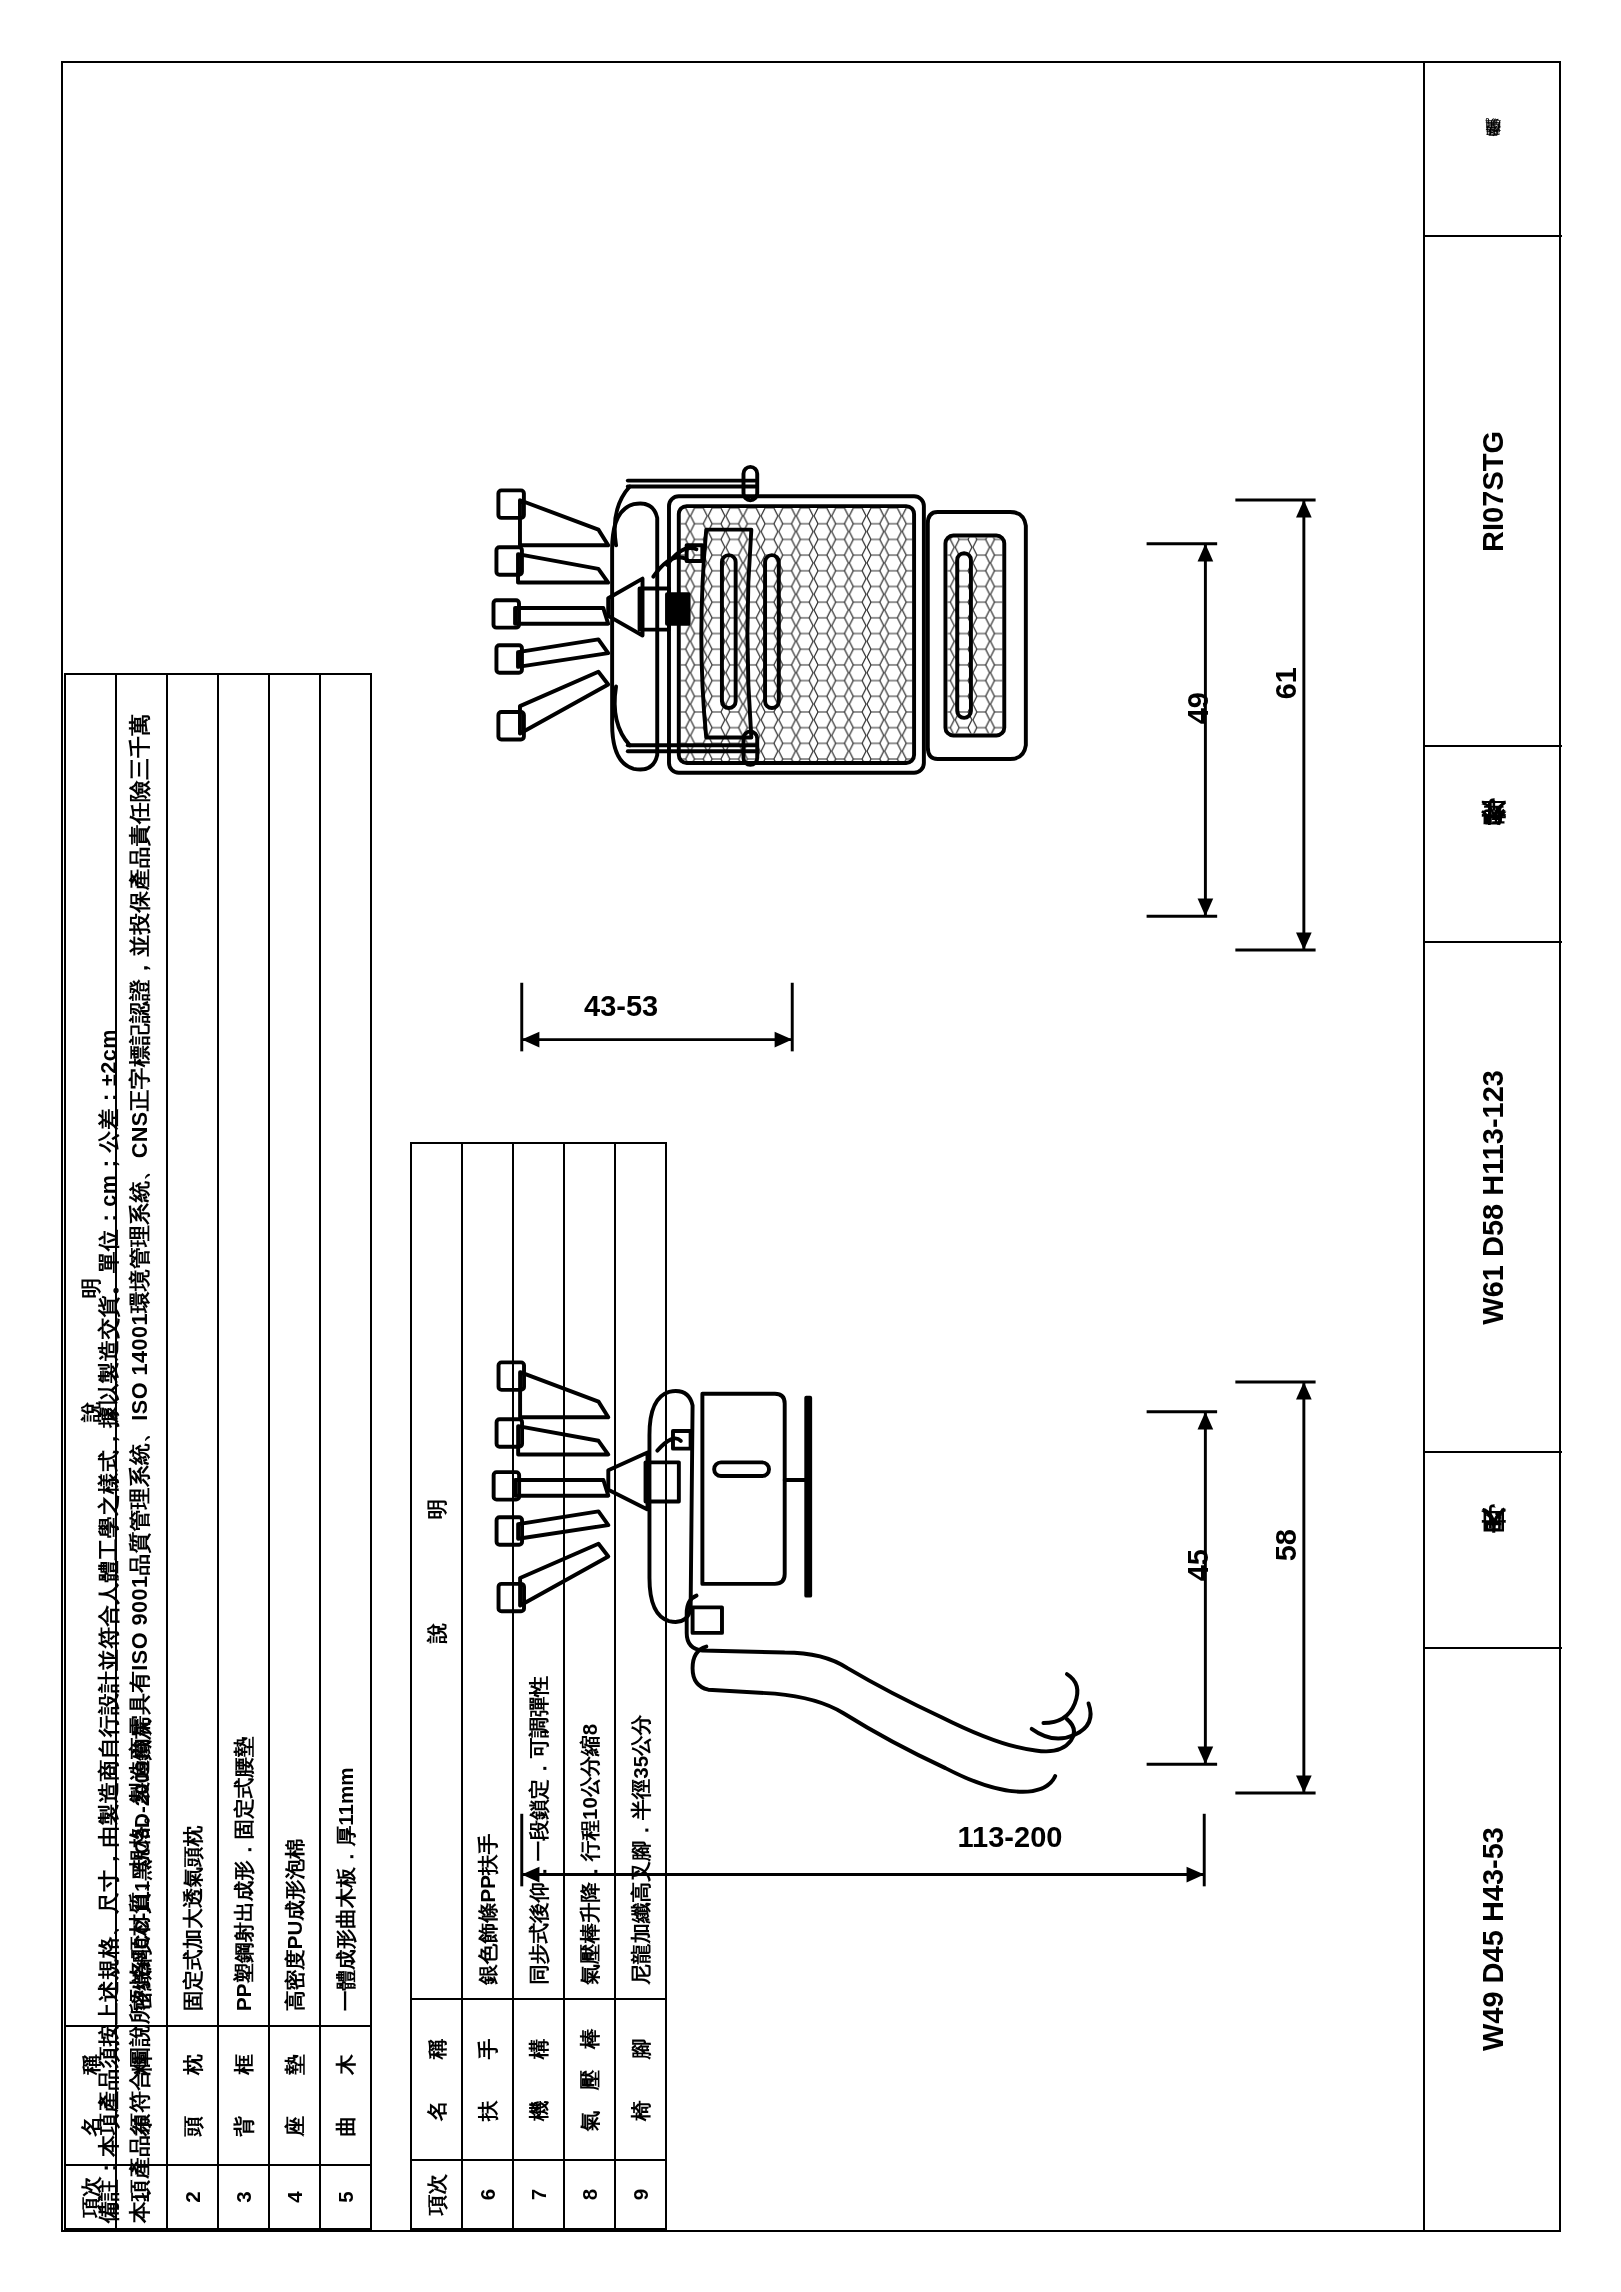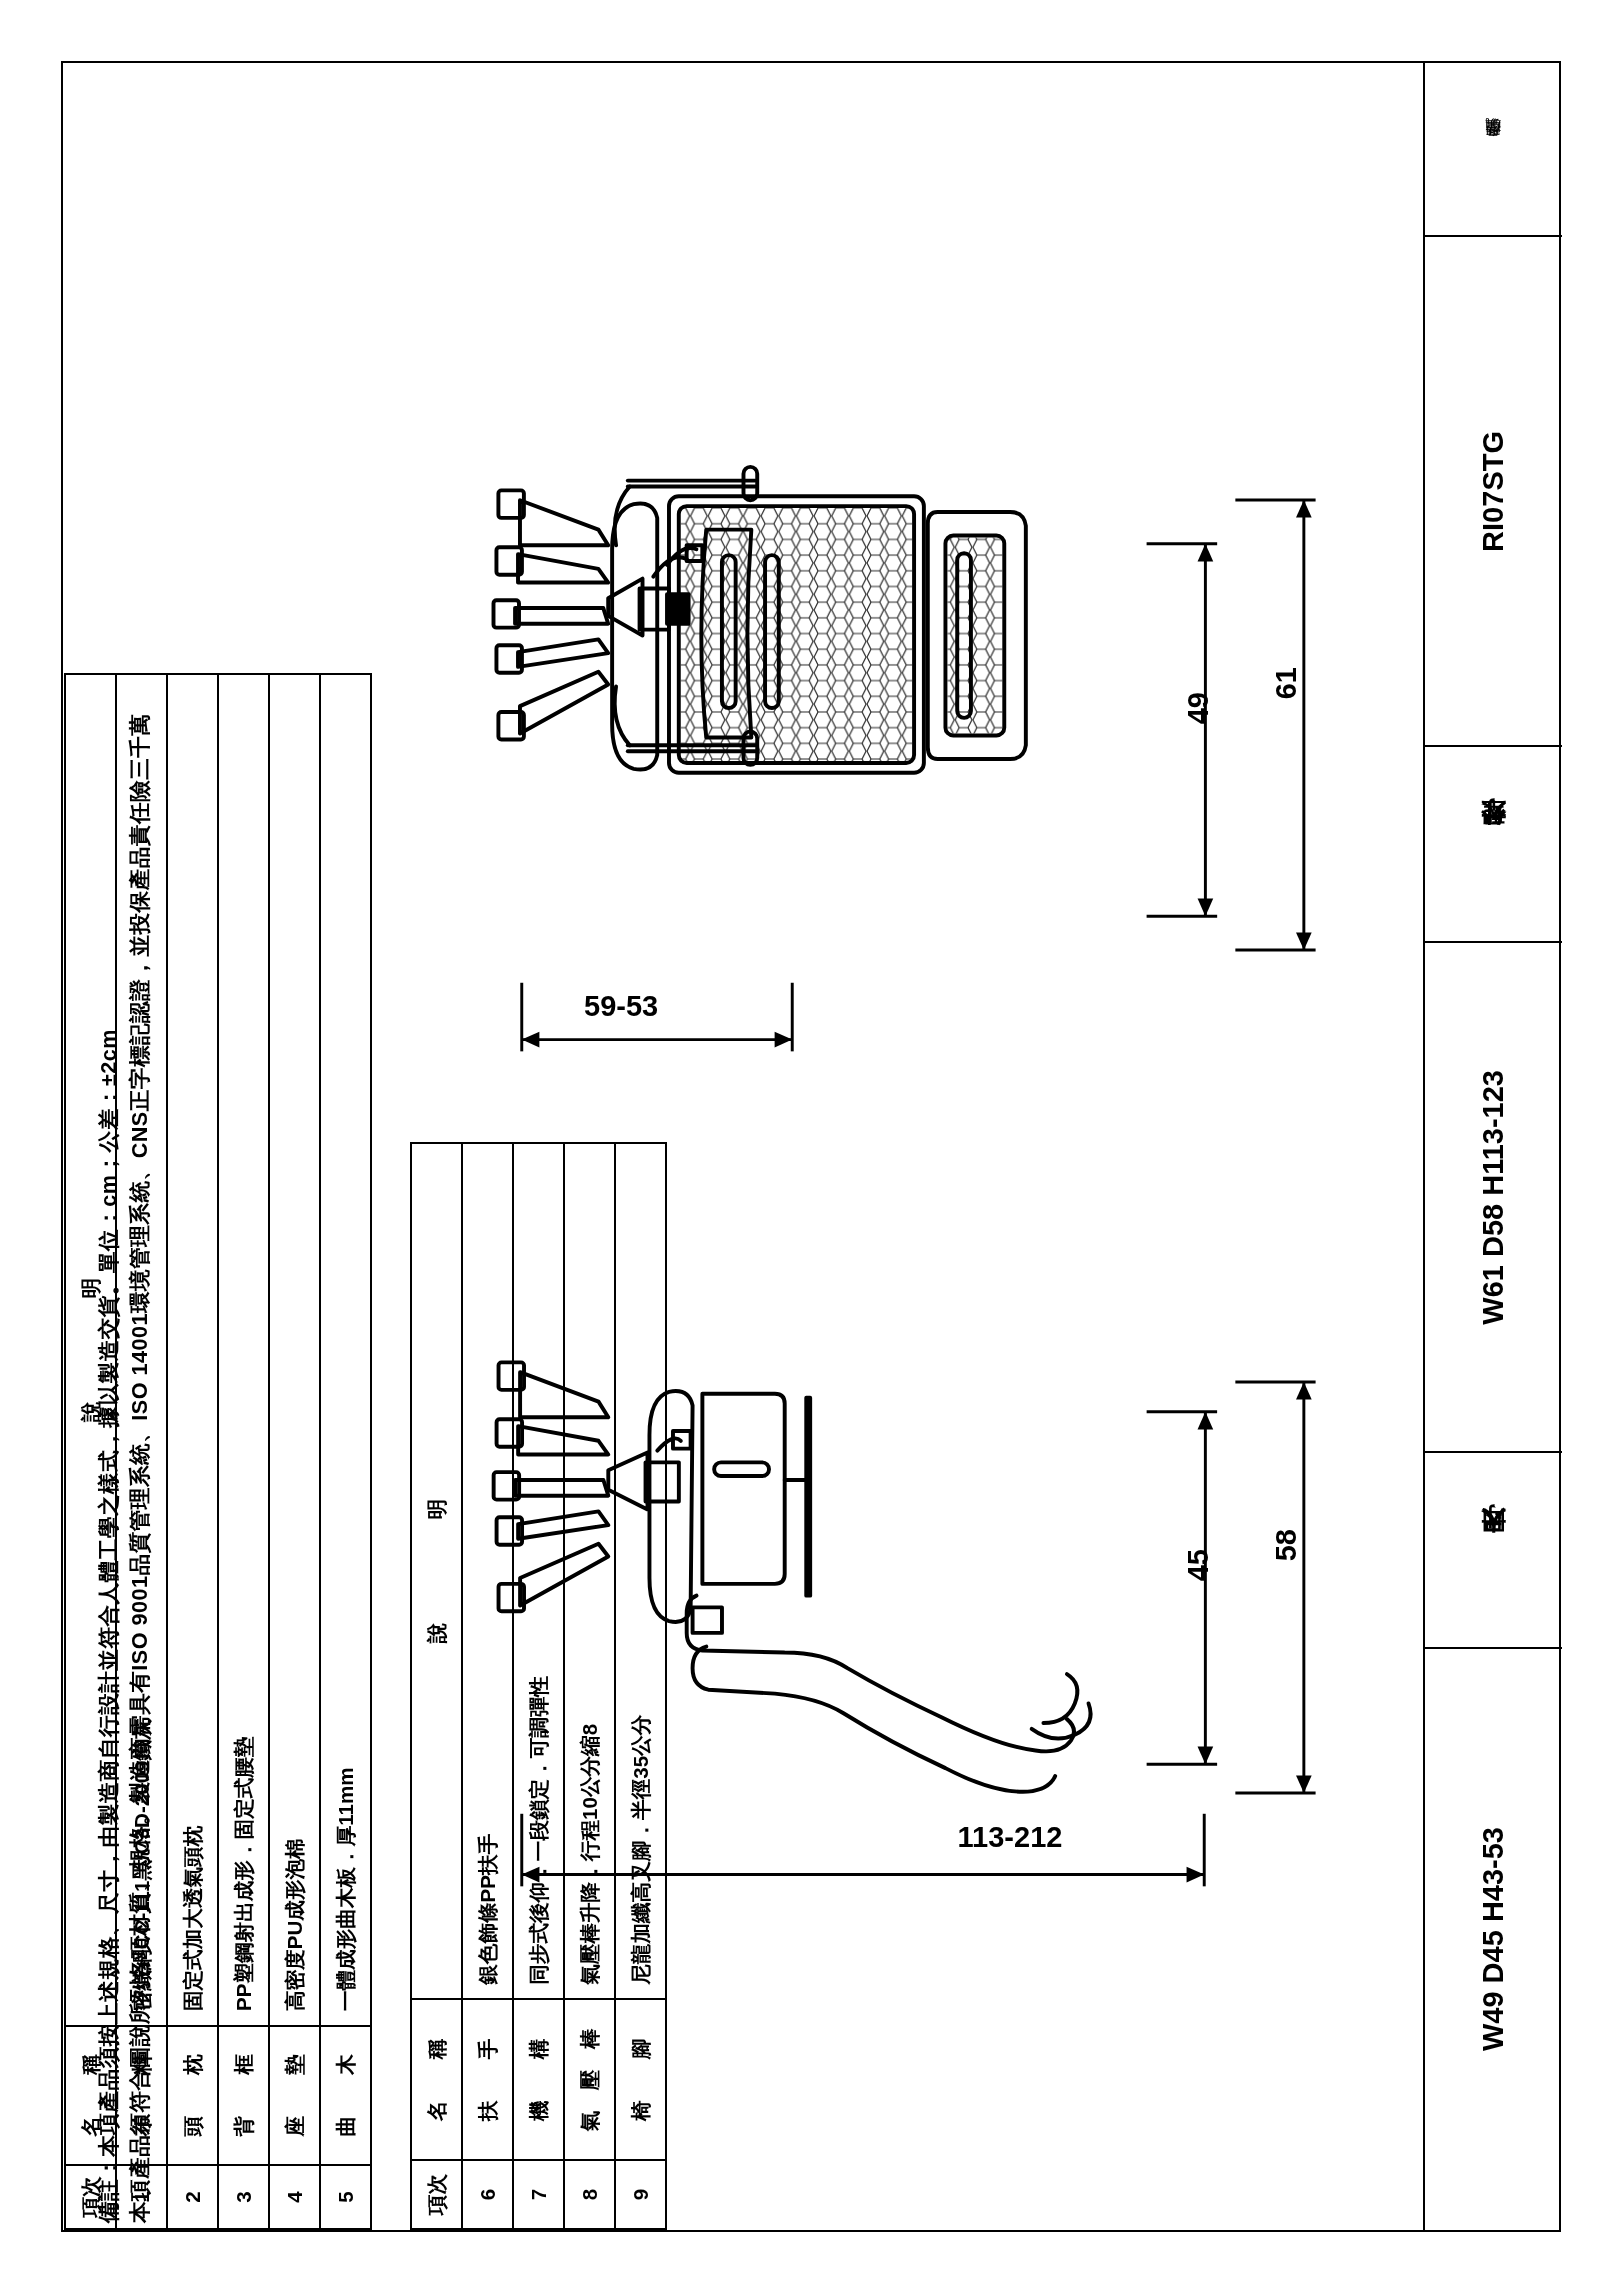--- a/index.html
+++ b/index.html
@@ -312,21 +312,21 @@
 
   <svg class="drawing" style="left:510px; top:961px;" width="294" height="118" viewBox="0 0 300 120">
     <g stroke="#000" stroke-width="3" fill="none">
       <line x1="12" y1="80" x2="288" y2="80"></line>
       <path d="M12 80 l18 -8 l0 16 Z" fill="#000" stroke="none"></path>
       <path d="M288 80 l-18 -8 l0 16 Z" fill="#000" stroke="none"></path>
       <line x1="12" y1="22" x2="12" y2="92"></line>
       <line x1="288" y1="22" x2="288" y2="92"></line>
     </g>
   </svg>
-  <div class="dimtext" style="left:584px; top:990px;">59-53</div>
+  <div class="dimtext" style="left:584px; top:990px;">43-53</div>
 
   <svg class="drawing" style="left:461px; top:1333px;" width="814" height="490" viewBox="0 0 830 500">
     <g fill="none" stroke="#000" stroke-width="4" stroke-linejoin="round" stroke-linecap="round">
 
       <g>
         <path d="M60 40 L140 70 L150 86 L60 86 Z"></path>
         <rect x="38" y="30" width="26" height="28" rx="3"></rect>
         <path d="M58 95 L140 110 L150 124 L58 124 Z"></path>
         <rect x="36" y="88" width="26" height="28" rx="3"></rect>
         <path d="M55 150 L145 150 L150 166 L55 166 Z"></path>
@@ -393,16 +393,16 @@
 
   <svg class="drawing" style="left:510px; top:1794px;" width="706" height="118" viewBox="0 0 720 120">
     <g stroke="#000" stroke-width="3" fill="none">
       <line x1="12" y1="82" x2="708" y2="82"></line>
       <path d="M12 82 l18 -8 l0 16 Z" fill="#000" stroke="none"></path>
       <path d="M708 82 l-18 -8 l0 16 Z" fill="#000" stroke="none"></path>
       <line x1="12" y1="20" x2="12" y2="94"></line>
       <line x1="708" y1="20" x2="708" y2="94"></line>
     </g>
   </svg>
-  <div class="dimtext" style="left:1010px; top:1821px; transform:translateX(-50%);">113-212</div>
+  <div class="dimtext" style="left:1010px; top:1821px; transform:translateX(-50%);">113-200</div>
 
 </div>
 
 
 </body></html>

